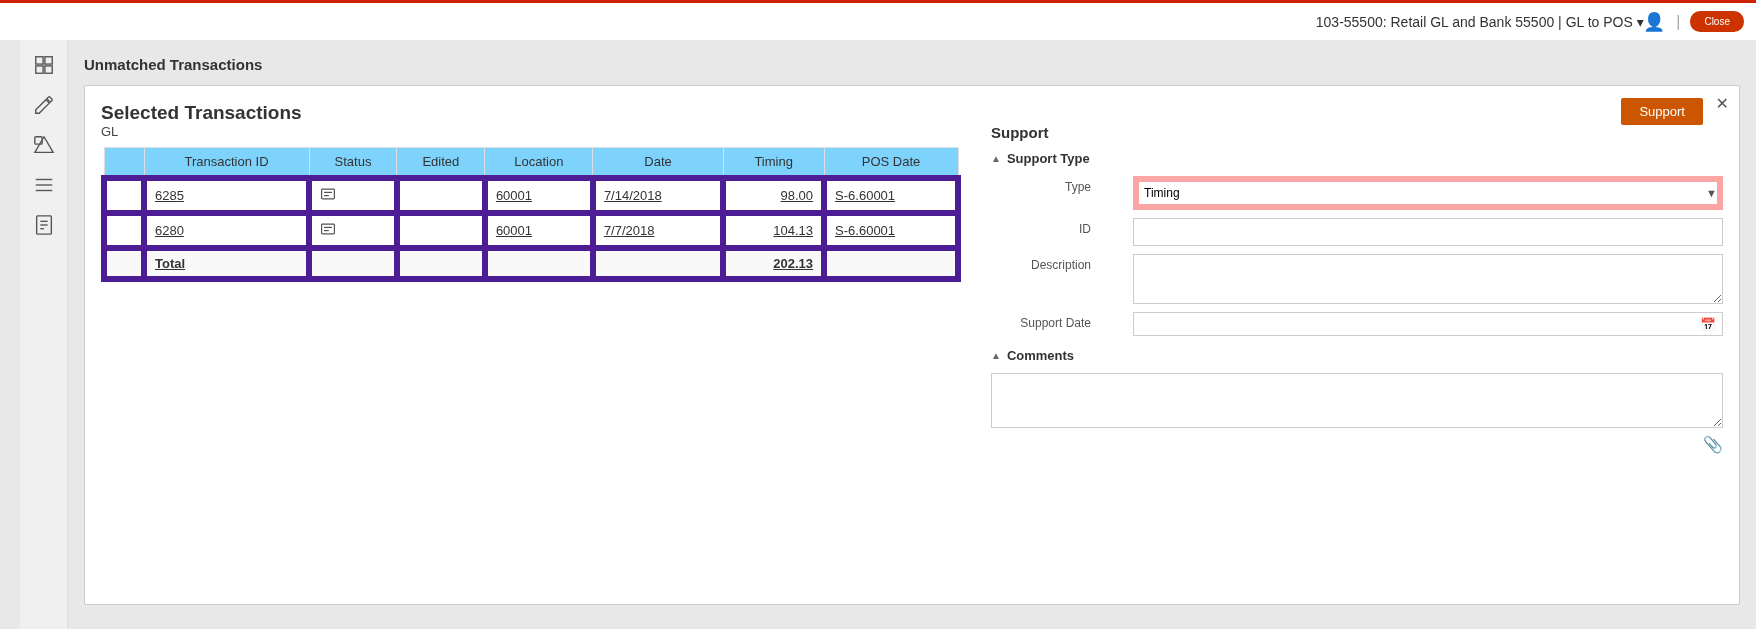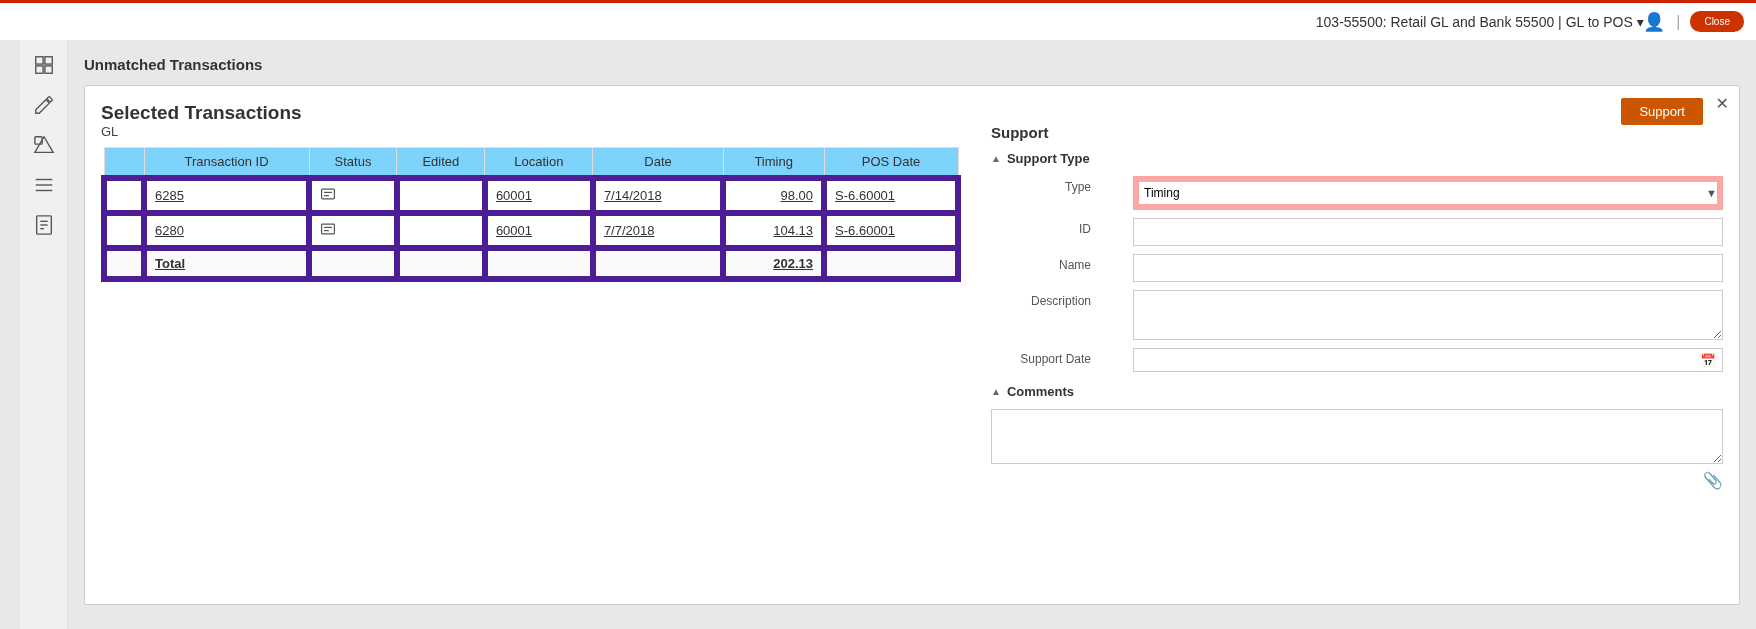--- a/index.html
+++ b/index.html
@@ -423,24 +423,20 @@
               </select>
               <span class="select-arrow">▼</span>
             </div>
           </div>
 
           <div class="form-row">
             <div class="form-label">ID</div>
             <textarea class="form-input form-input-sm" style=""></textarea>
           </div>
 
-          <div class="form-row">
-            <div class="form-label">Name</div>
-            <textarea class="form-input form-input-sm" style=""></textarea>
-          </div>
 
           <div class="form-row">
             <div class="form-label">Description</div>
             <textarea class="form-input form-input-md" style=""></textarea>
           </div>
 
           <div class="form-row">
             <div class="form-label">Support Date</div>
             <div class="date-wrapper">
               <input type="text" class="date-input" style="">

